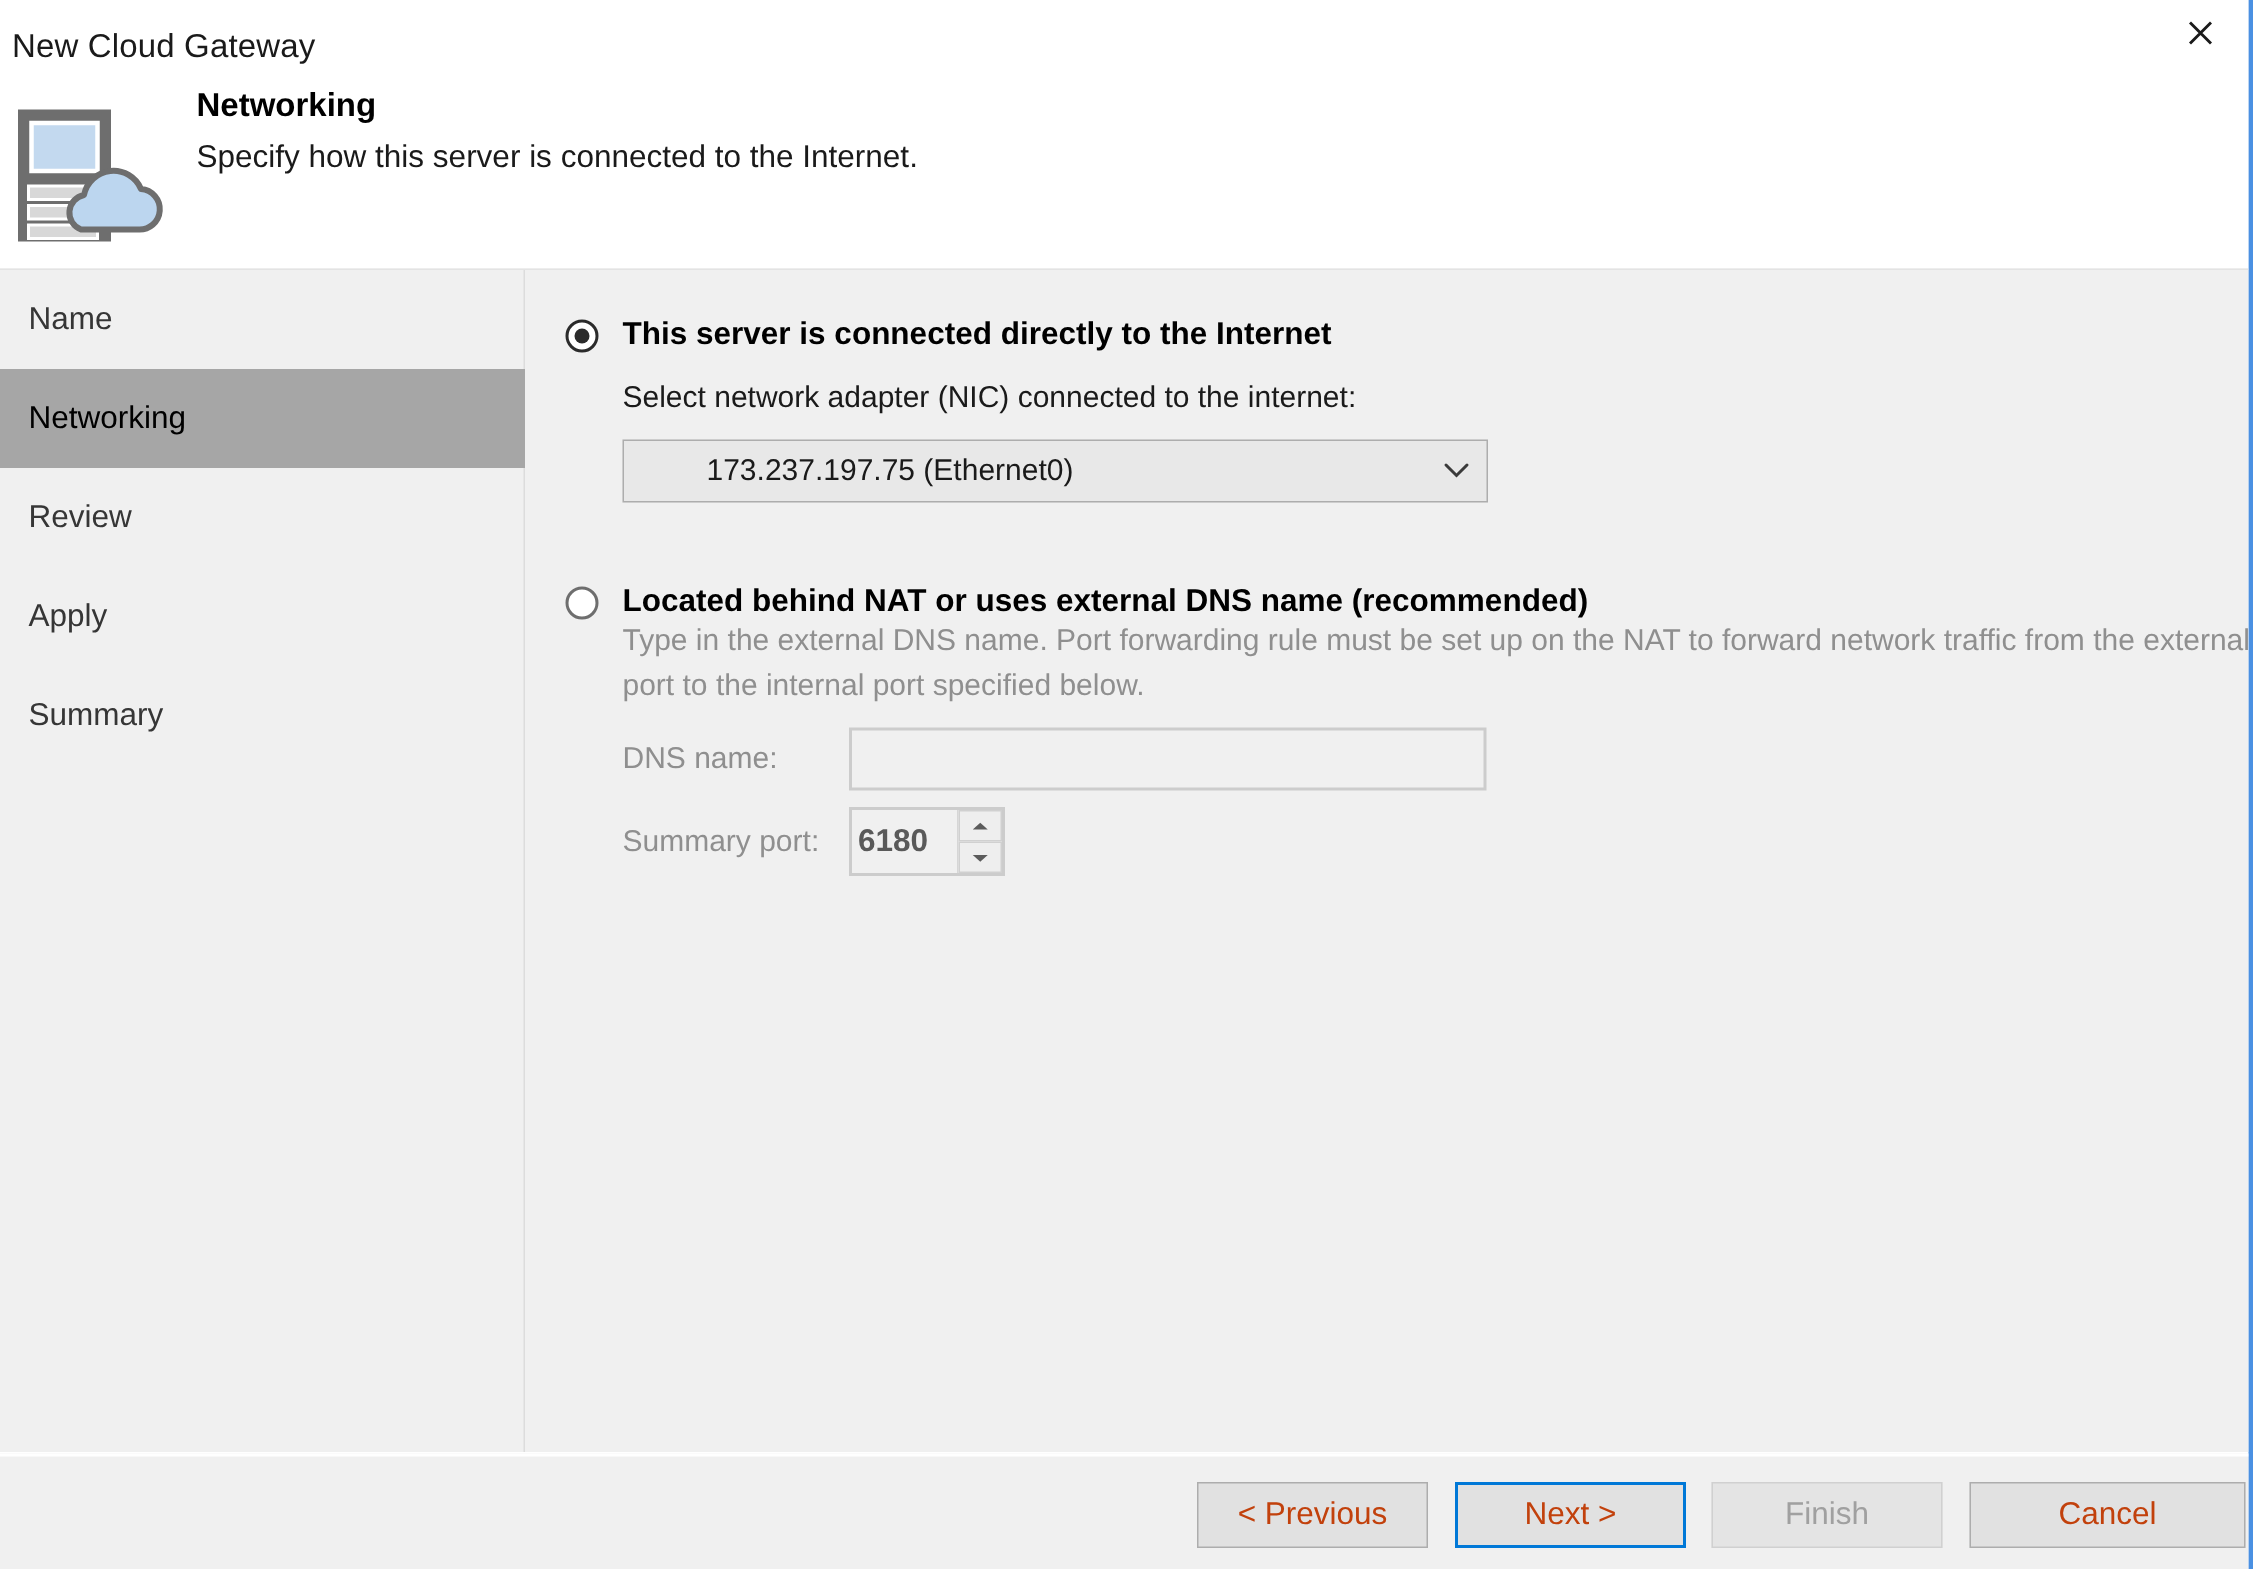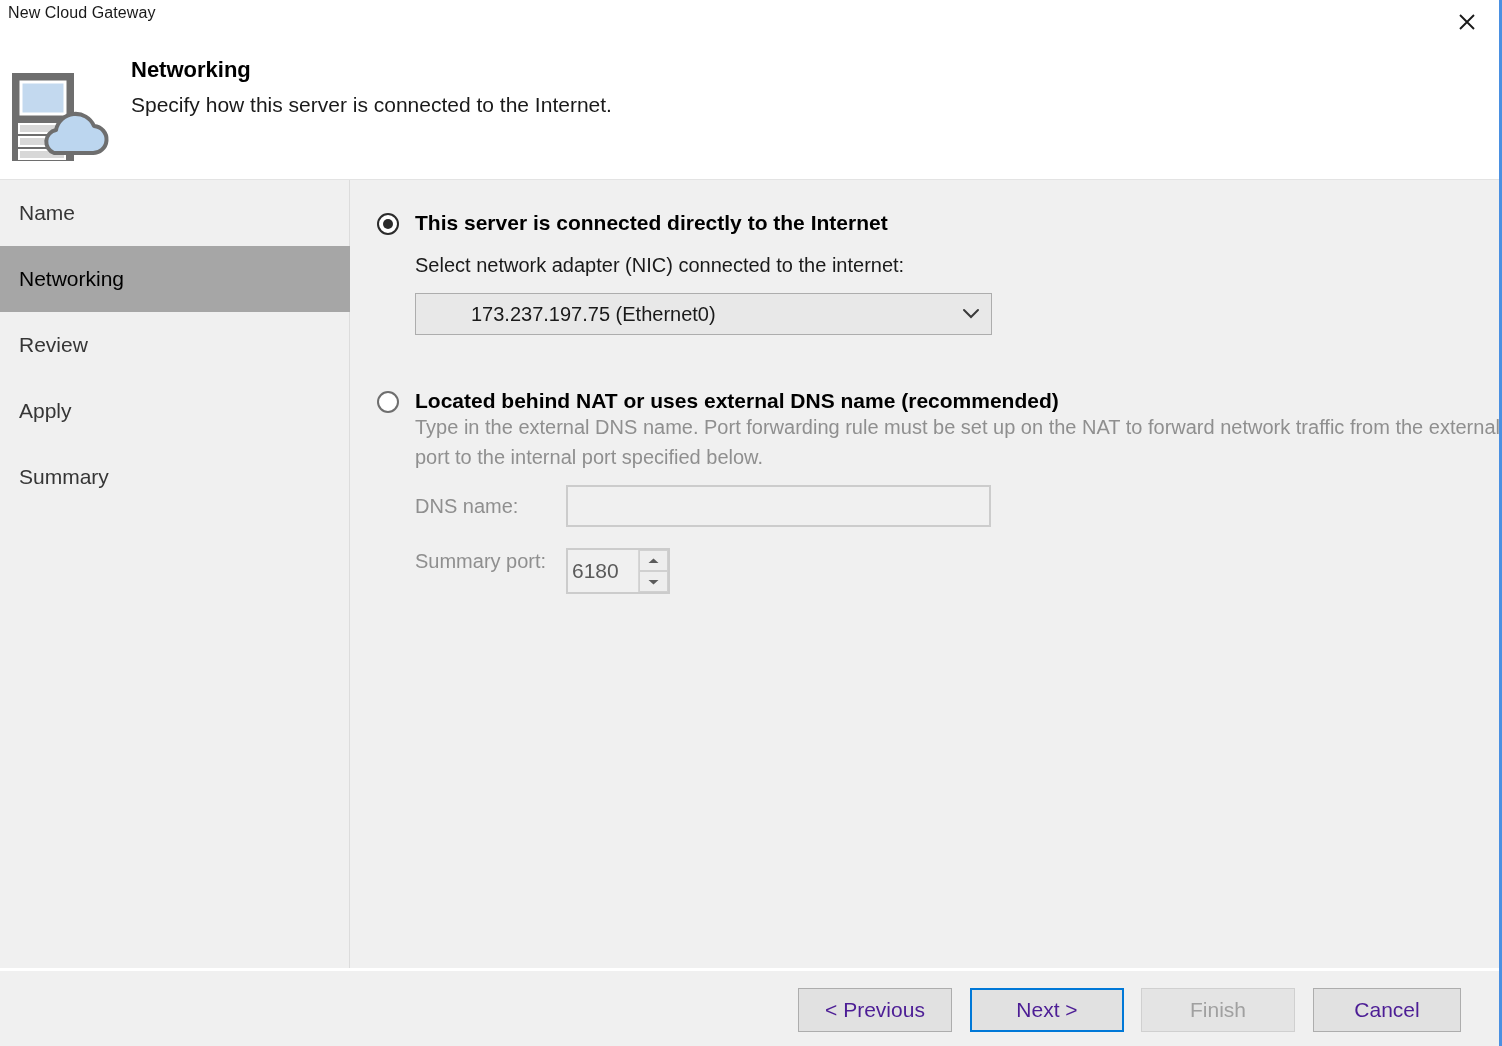--- a/index.html
+++ b/index.html
@@ -32,22 +32,22 @@
     position: absolute;
     top: 0; left: 0;
     width: 1499px;
     height: 47px;
     background: #ffffff;
   }
 
   .title-text {
     position: absolute;
     left: 8px;
-    top: 4px;
-    font-size: 16px;
+    top: 18px;
+    font-size: 22px;
     color: #1a1a1a;
     letter-spacing: 0.1px;
     white-space: nowrap;
   }
 
   .close-button {
     position: absolute;
     right: 0px;
     top: 0px;
     width: 64px;
@@ -291,42 +291,42 @@
   }
 
   .btn {
     position: absolute;
     top: 17px;
     height: 44px;
     background: #e1e1e1;
     border: 1px solid #adadad;
     font-family: "Liberation Sans", sans-serif;
     font-size: 21px;
-    color: #4c1d95;
+    color: #c2410c;
     cursor: pointer;
     display: flex;
     align-items: center;
     justify-content: center;
     white-space: nowrap;
   }
   .btn.default {
     border: 2px solid #0078d7;
     background: #e1e1e1;
   }
   .btn.disabled {
     color: #a0a0a0;
     background: #e4e4e4;
     border-color: #d0d0d0;
     cursor: default;
   }
 
   #btn-previous { left: 798px; width: 154px; }
   #btn-next     { left: 970px; width: 154px; }
   #btn-finish   { left: 1141px; width: 154px; }
-  #btn-cancel   { left: 1313px; width: 148px; }
+  #btn-cancel   { left: 1313px; width: 184px; }
 </style>
 </head>
 <body>
 
 <div class="window">
 
   <div class="titlebar">
     <div class="title-text">New Cloud Gateway</div>
     <div class="close-button">
       <svg width="20" height="20" viewBox="0 0 20 20" aria-hidden="true">
@@ -402,21 +402,21 @@
       </div>
 
       <div class="desc-text" style="left:64px; top:232px;">Type in the external DNS name. Port forwarding rule must be set up on the NAT to forward network traffic from the external port to the internal port specified below.</div>
 
       <div class="field-label" style="left:64px; top:315px;">DNS name:</div>
 
       <div class="textfield" style="left:215px; top:305px;"></div>
 
       <div class="field-label" style="left:64px; top:370px;">Summary port:</div>
 
-      <div class="spinner" style="left:215px; top:368px;">
+      <div class="spinner" style="left:215px; top:358px;font-weight:bold;">
         <span class="spinner-value">6180</span>
         <span class="spinner-buttons">
           <span class="spin-btn">
             <svg width="13" height="8" viewBox="0 0 13 8" aria-hidden="true">
               <path d="M1.5 6 L6.5 1.5 L11.5 6 Z" fill="#5b5b5b"></path>
             </svg>
           </span>
           <span class="spin-btn">
             <svg width="13" height="8" viewBox="0 0 13 8" aria-hidden="true">
               <path d="M1.5 2 L6.5 6.5 L11.5 2 Z" fill="#5b5b5b"></path>

